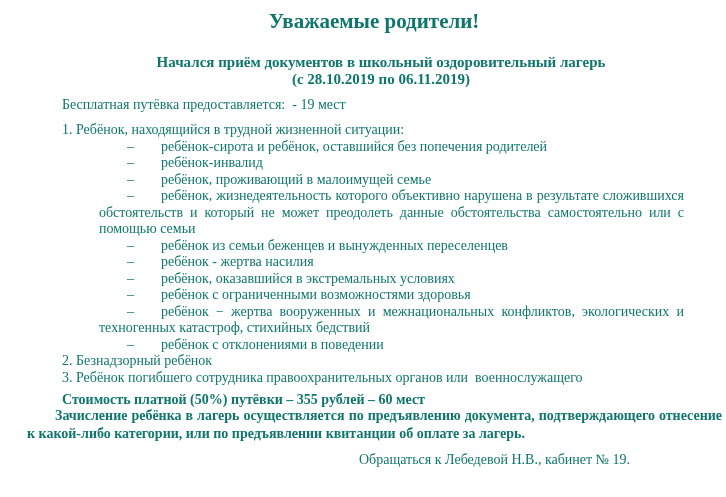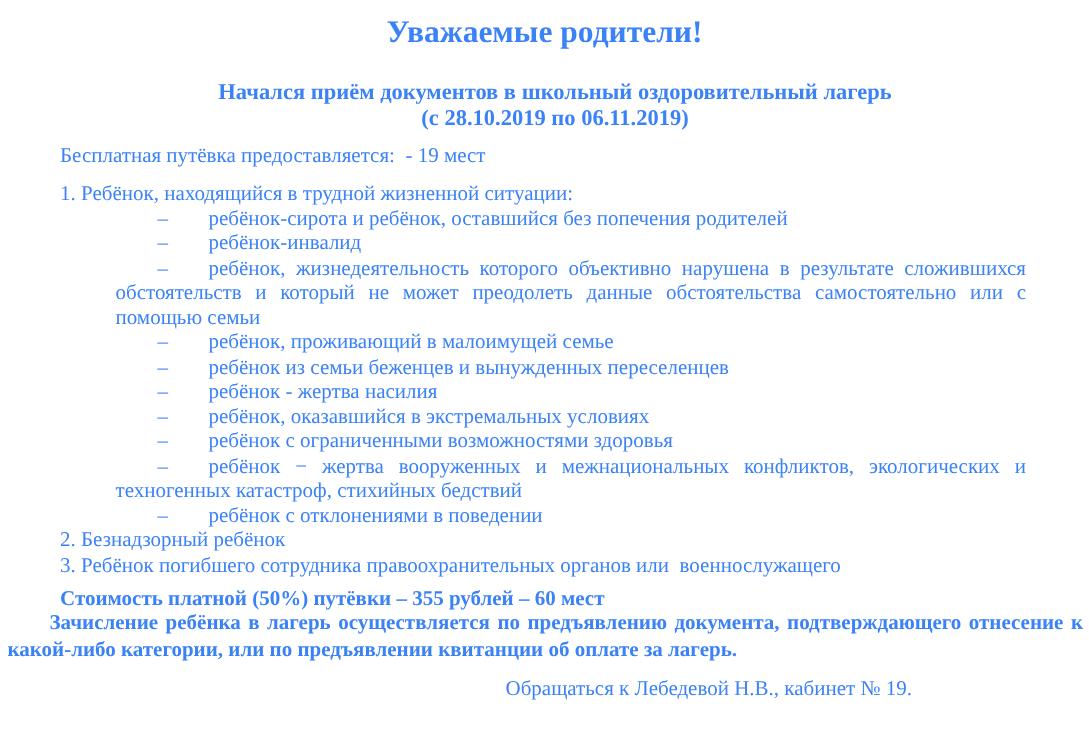--- a/index.html
+++ b/index.html
@@ -5,26 +5,26 @@
   html, body {
     margin: 0;
     padding: 0;
     background: #ffffff;
   }
   .page {
     position: relative;
     width: 726px;
     height: 497px;
     background: #ffffff;
-    color: #3b82f6;
+    color: #0f766e;
     font-family: "Liberation Serif", "DejaVu Serif", serif;
     font-size: 14px;
     overflow: hidden;
     box-sizing: border-box;
-    padding: 0 42px 0 40px;
+    padding: 0 42px 0 62px;
   }
   .title {
     margin: 9px -42px 0 -40px;
     text-align: center;
     font-size: 21px;
     line-height: 24px;
     font-weight: bold;
   }
   .header-block {
     margin-top: 21px;
@@ -89,22 +89,22 @@
     <div>(с 28.10.2019 по 06.11.2019)</div>
   </div>
 
   <div class="free-voucher">Бесплатная путёвка предоставляется:  - 19 мест</div>
 
   <div class="list-block">
     <div class="num-item">1. Ребёнок, находящийся в трудной жизненной ситуации:</div>
 
     <div class="li"><span>–</span><span class="tab"></span><span>ребёнок-сирота и ребёнок, оставшийся без попечения родителей</span></div>
     <div class="li"><span>–</span><span class="tab"></span><span>ребёнок-инвалид</span></div>
+    <div class="li"><span>–</span><span class="tab"></span><span>ребёнок, проживающий в малоимущей семье</span></div>
     <div class="li"><span>–</span><span class="tab"></span><span>ребёнок, жизнедеятельность которого объективно нарушена в результате сложившихся обстоятельств и который не может преодолеть данные обстоятельства самостоятельно или с помощью семьи</span></div>
-    <div class="li"><span>–</span><span class="tab"></span><span>ребёнок, проживающий в малоимущей семье</span></div>
     <div class="li"><span>–</span><span class="tab"></span><span>ребёнок из семьи беженцев и вынужденных переселенцев</span></div>
     <div class="li"><span>–</span><span class="tab"></span><span>ребёнок - жертва насилия</span></div>
     <div class="li"><span>–</span><span class="tab"></span><span>ребёнок, оказавшийся в экстремальных условиях</span></div>
     <div class="li"><span>–</span><span class="tab"></span><span>ребёнок с ограниченными возможностями здоровья</span></div>
     <div class="li"><span>–</span><span class="tab"></span><span>ребёнок − жертва вооруженных и межнациональных конфликтов, экологических и техногенных катастроф, стихийных бедствий</span></div>
     <div class="li"><span>–</span><span class="tab"></span><span>ребёнок с отклонениями в поведении</span></div>
 
     <div class="num-item">2. Безнадзорный ребёнок</div>
     <div class="num-item">3. Ребёнок погибшего сотрудника правоохранительных органов или  военнослужащего</div>
   </div>

